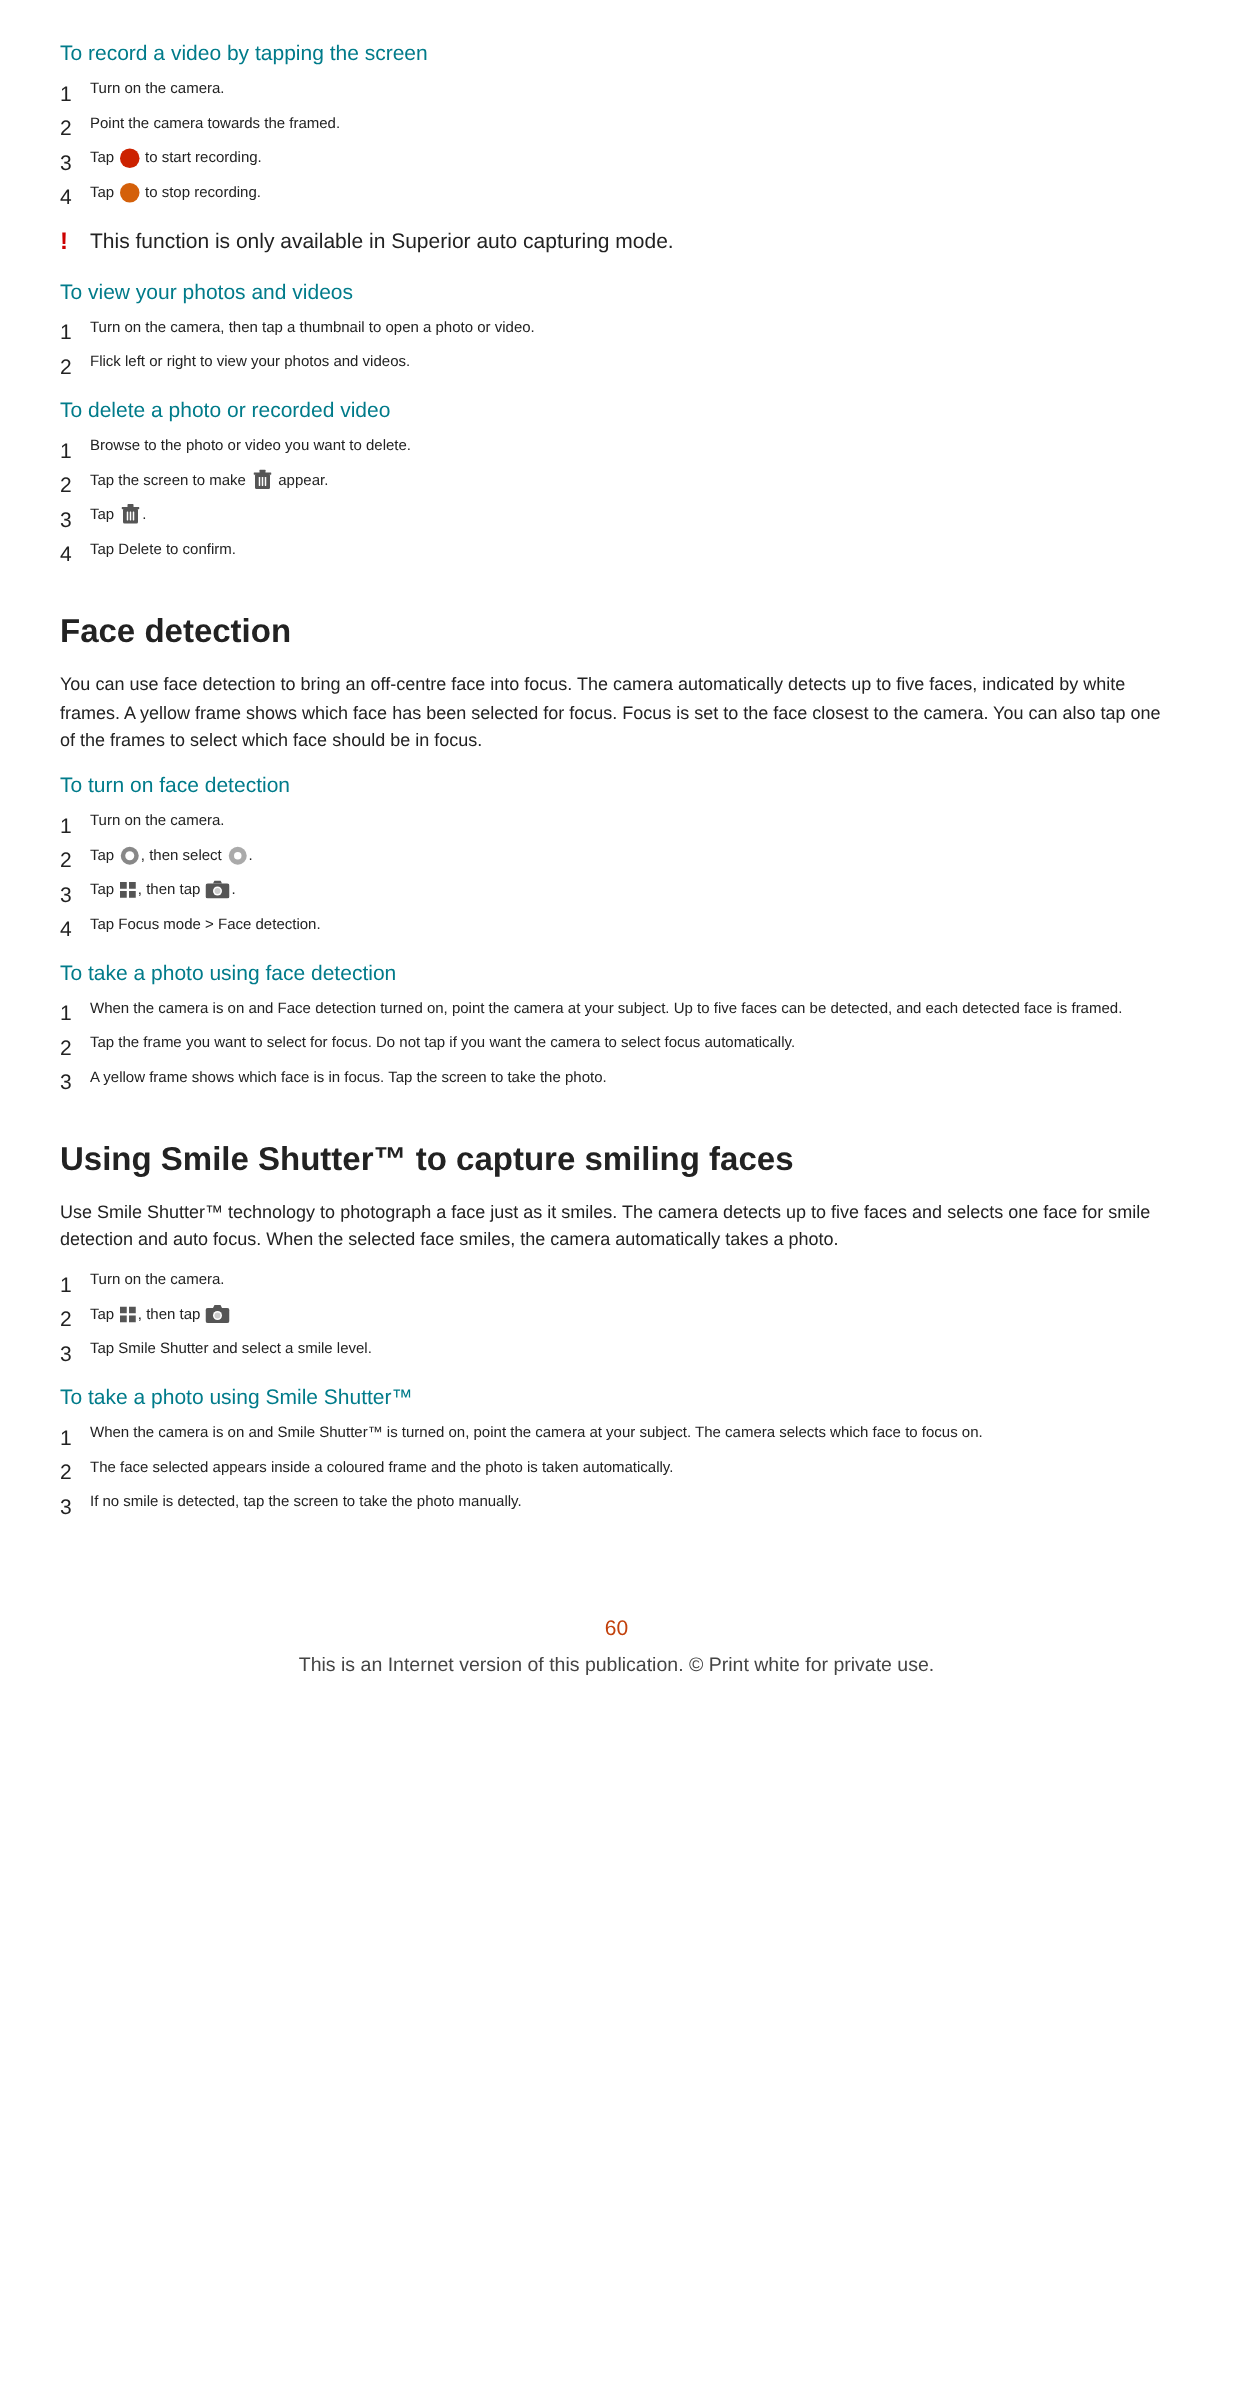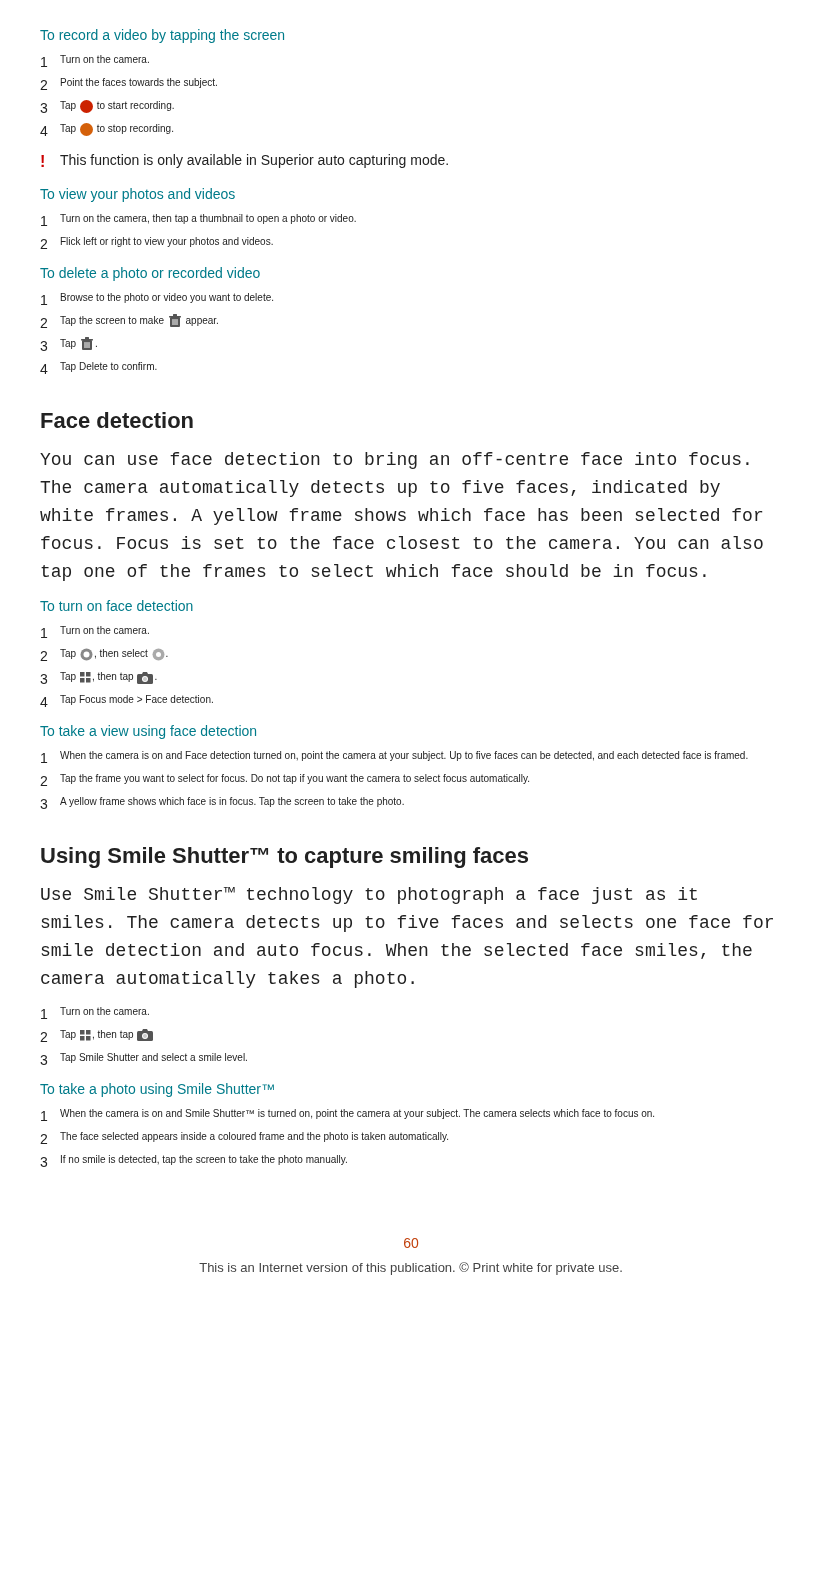--- a/index.html
+++ b/index.html
@@ -53,24 +53,23 @@
       margin: 6px 0 10px 0;
       font-size: 14px;
     }
     .exclaim {
       color: #c00;
       font-weight: bold;
       font-size: 16px;
       min-width: 12px;
     }
     .para-text {
-      font-size: 18px;
+      font-size: 12px;
       margin-bottom: 10px;
       line-height: 1.55;
-      font-family: Liberation Mono, monospace;
     }
     .bold-inline { font-weight: normal; }
     .icon-circle-red {
       display: inline-block;
       width: 13px;
       height: 13px;
       background: #cc2200;
       border-radius: 50%;
       vertical-align: middle;
       margin: 0 1px;
@@ -101,21 +100,21 @@
 
 <div>
   <div class="section-heading">To record a video by tapping the screen</div>
   <ol class="numbered-list">
     <li>
       <span class="num">1</span>
       <span class="li-text">Turn on the camera.</span>
     </li>
     <li>
       <span class="num">2</span>
-      <span class="li-text">Point the faces towards the subject.</span>
+      <span class="li-text">Point the camera towards the framed.</span>
     </li>
     <li>
       <span class="num">3</span>
       <span class="li-text">Tap <span class="icon-circle-red"></span> to start recording.</span>
     </li>
     <li>
       <span class="num">4</span>
       <span class="li-text">Tap <span class="icon-circle-orange"></span> to stop recording.</span>
     </li>
   </ol>
@@ -222,21 +221,21 @@
         </span>
       </li>
       <li>
         <span class="num">4</span>
         <span class="li-text">Tap <span class="bold-inline">Focus mode</span> &gt; <span class="bold-inline">Face detection</span>.</span>
       </li>
     </ol>
   </div>
 
   <div>
-    <div class="section-heading">To take a view using face detection</div>
+    <div class="section-heading">To take a photo using face detection</div>
     <ol class="numbered-list">
       <li>
         <span class="num">1</span>
         <span class="li-text">When the camera is on and <span class="bold-inline">Face detection</span> turned on, point the camera at your subject. Up to five faces can be detected, and each detected face is framed.</span>
       </li>
       <li>
         <span class="num">2</span>
         <span class="li-text">Tap the frame you want to select for focus. Do not tap if you want the camera to select focus automatically.</span>
       </li>
       <li>

